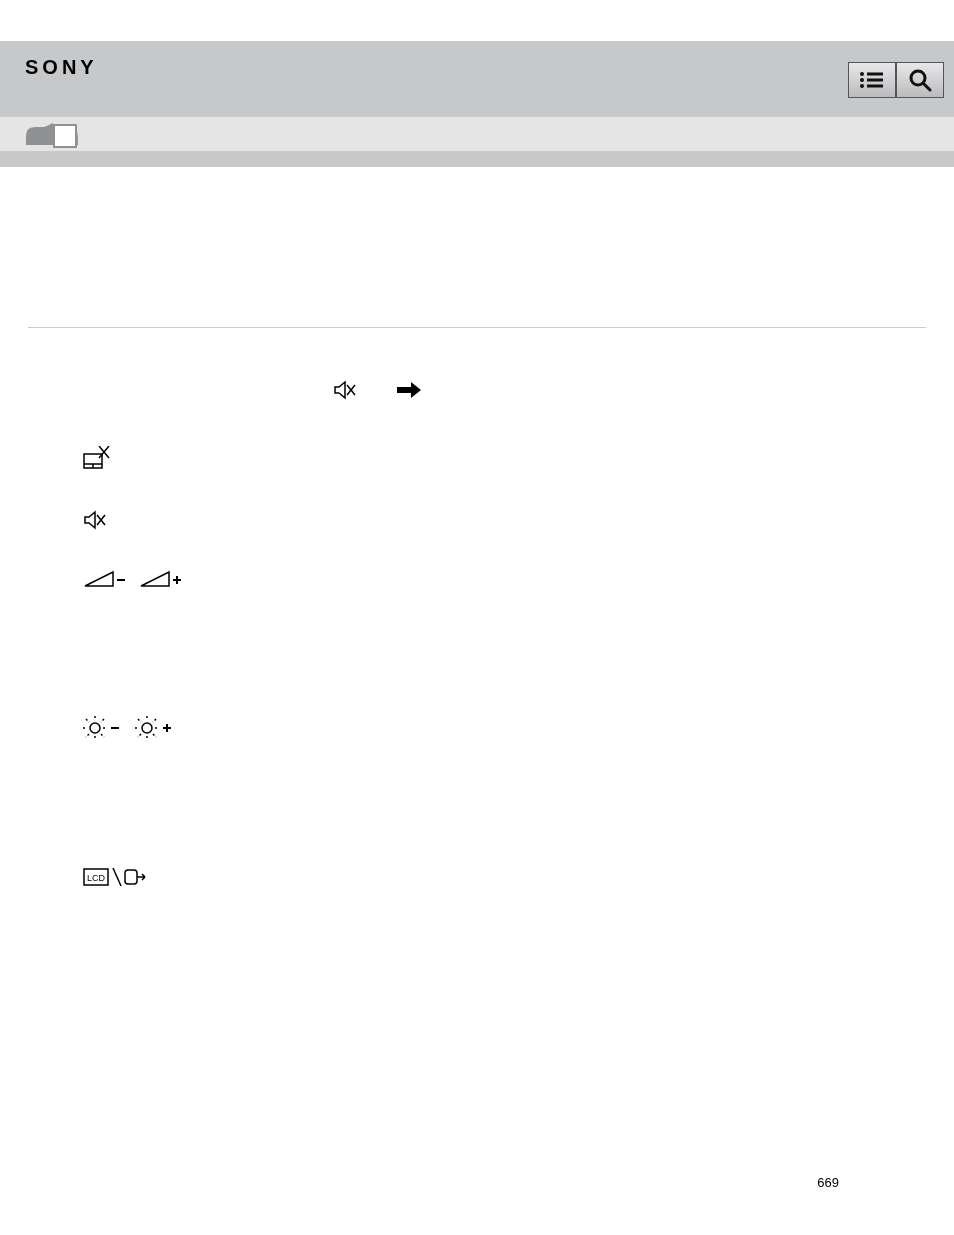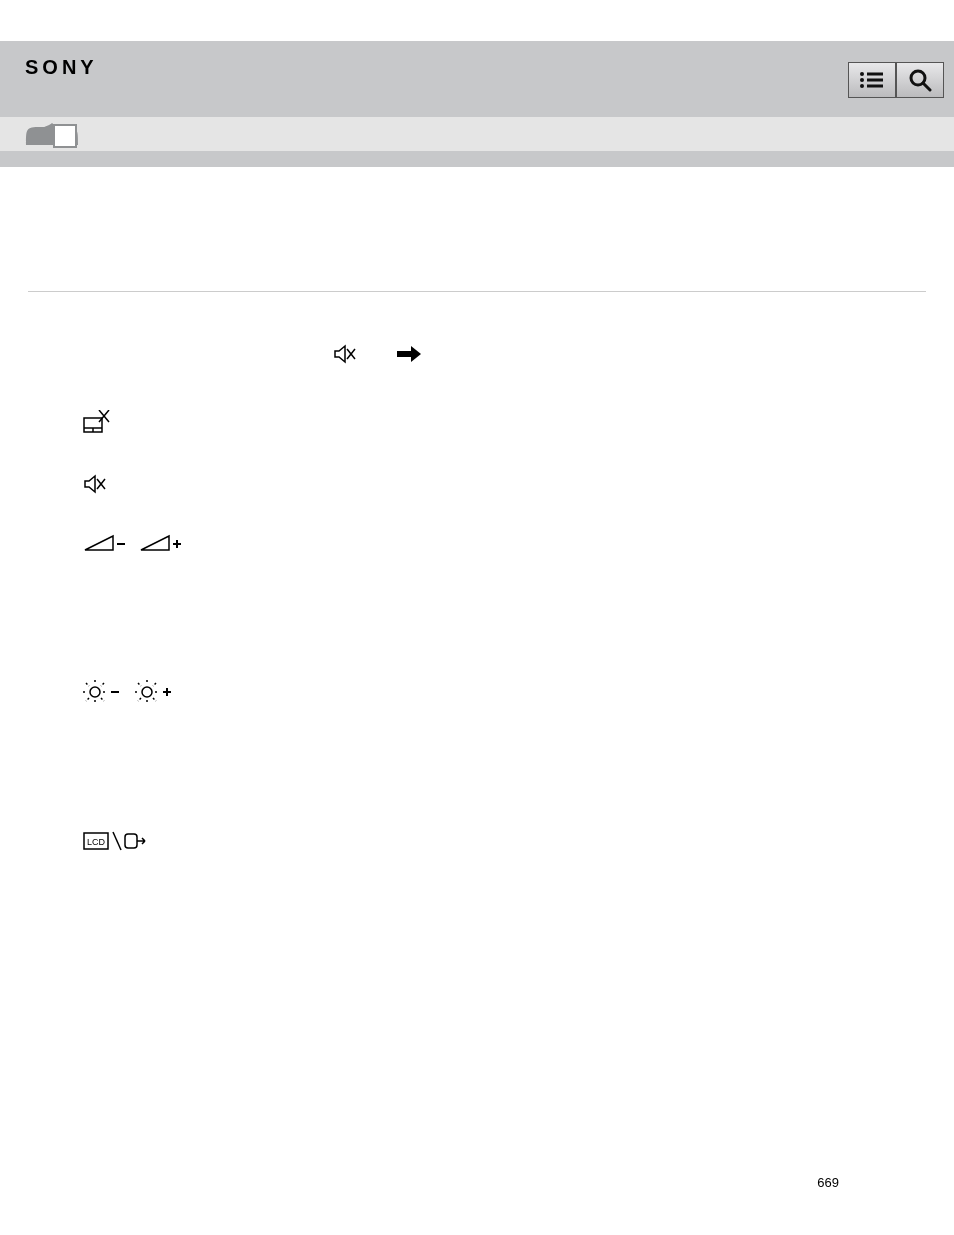--- a/index.html
+++ b/index.html
@@ -13,21 +13,21 @@
   .hdr-btn {
     width: 48px; height: 36px;
     background: linear-gradient(#e8e8ea, #bbbbbd);
     border: 1px solid #555;
     display: flex; align-items: center; justify-content: center;
     cursor: pointer;
   }
   .hdr-btn svg { display: block; }
   .mid-band { background: #e5e5e5; height: 34px; position: relative; }
   .tab-icon { position: absolute; left: 20px; top: -2px; }
-  .content { padding: 0 28px; }
+  .content { padding: 0 28px; margin-top: 36px; }
   .section-gap-top { height: 124px; }
   .hr { border: none; border-top: 1px solid #ccc; margin: 0 0 50px 0; }
   .row { margin-bottom: 22px; }
   .row-indent { padding-left: 55px; }
   .row-icons { display: flex; align-items: center; gap: 28px; }
   .gap-12 { gap: 12px; }
   .big-gap { height: 40px; }
   .icon { display: inline-block; }
   .page-number {
     position: absolute;

